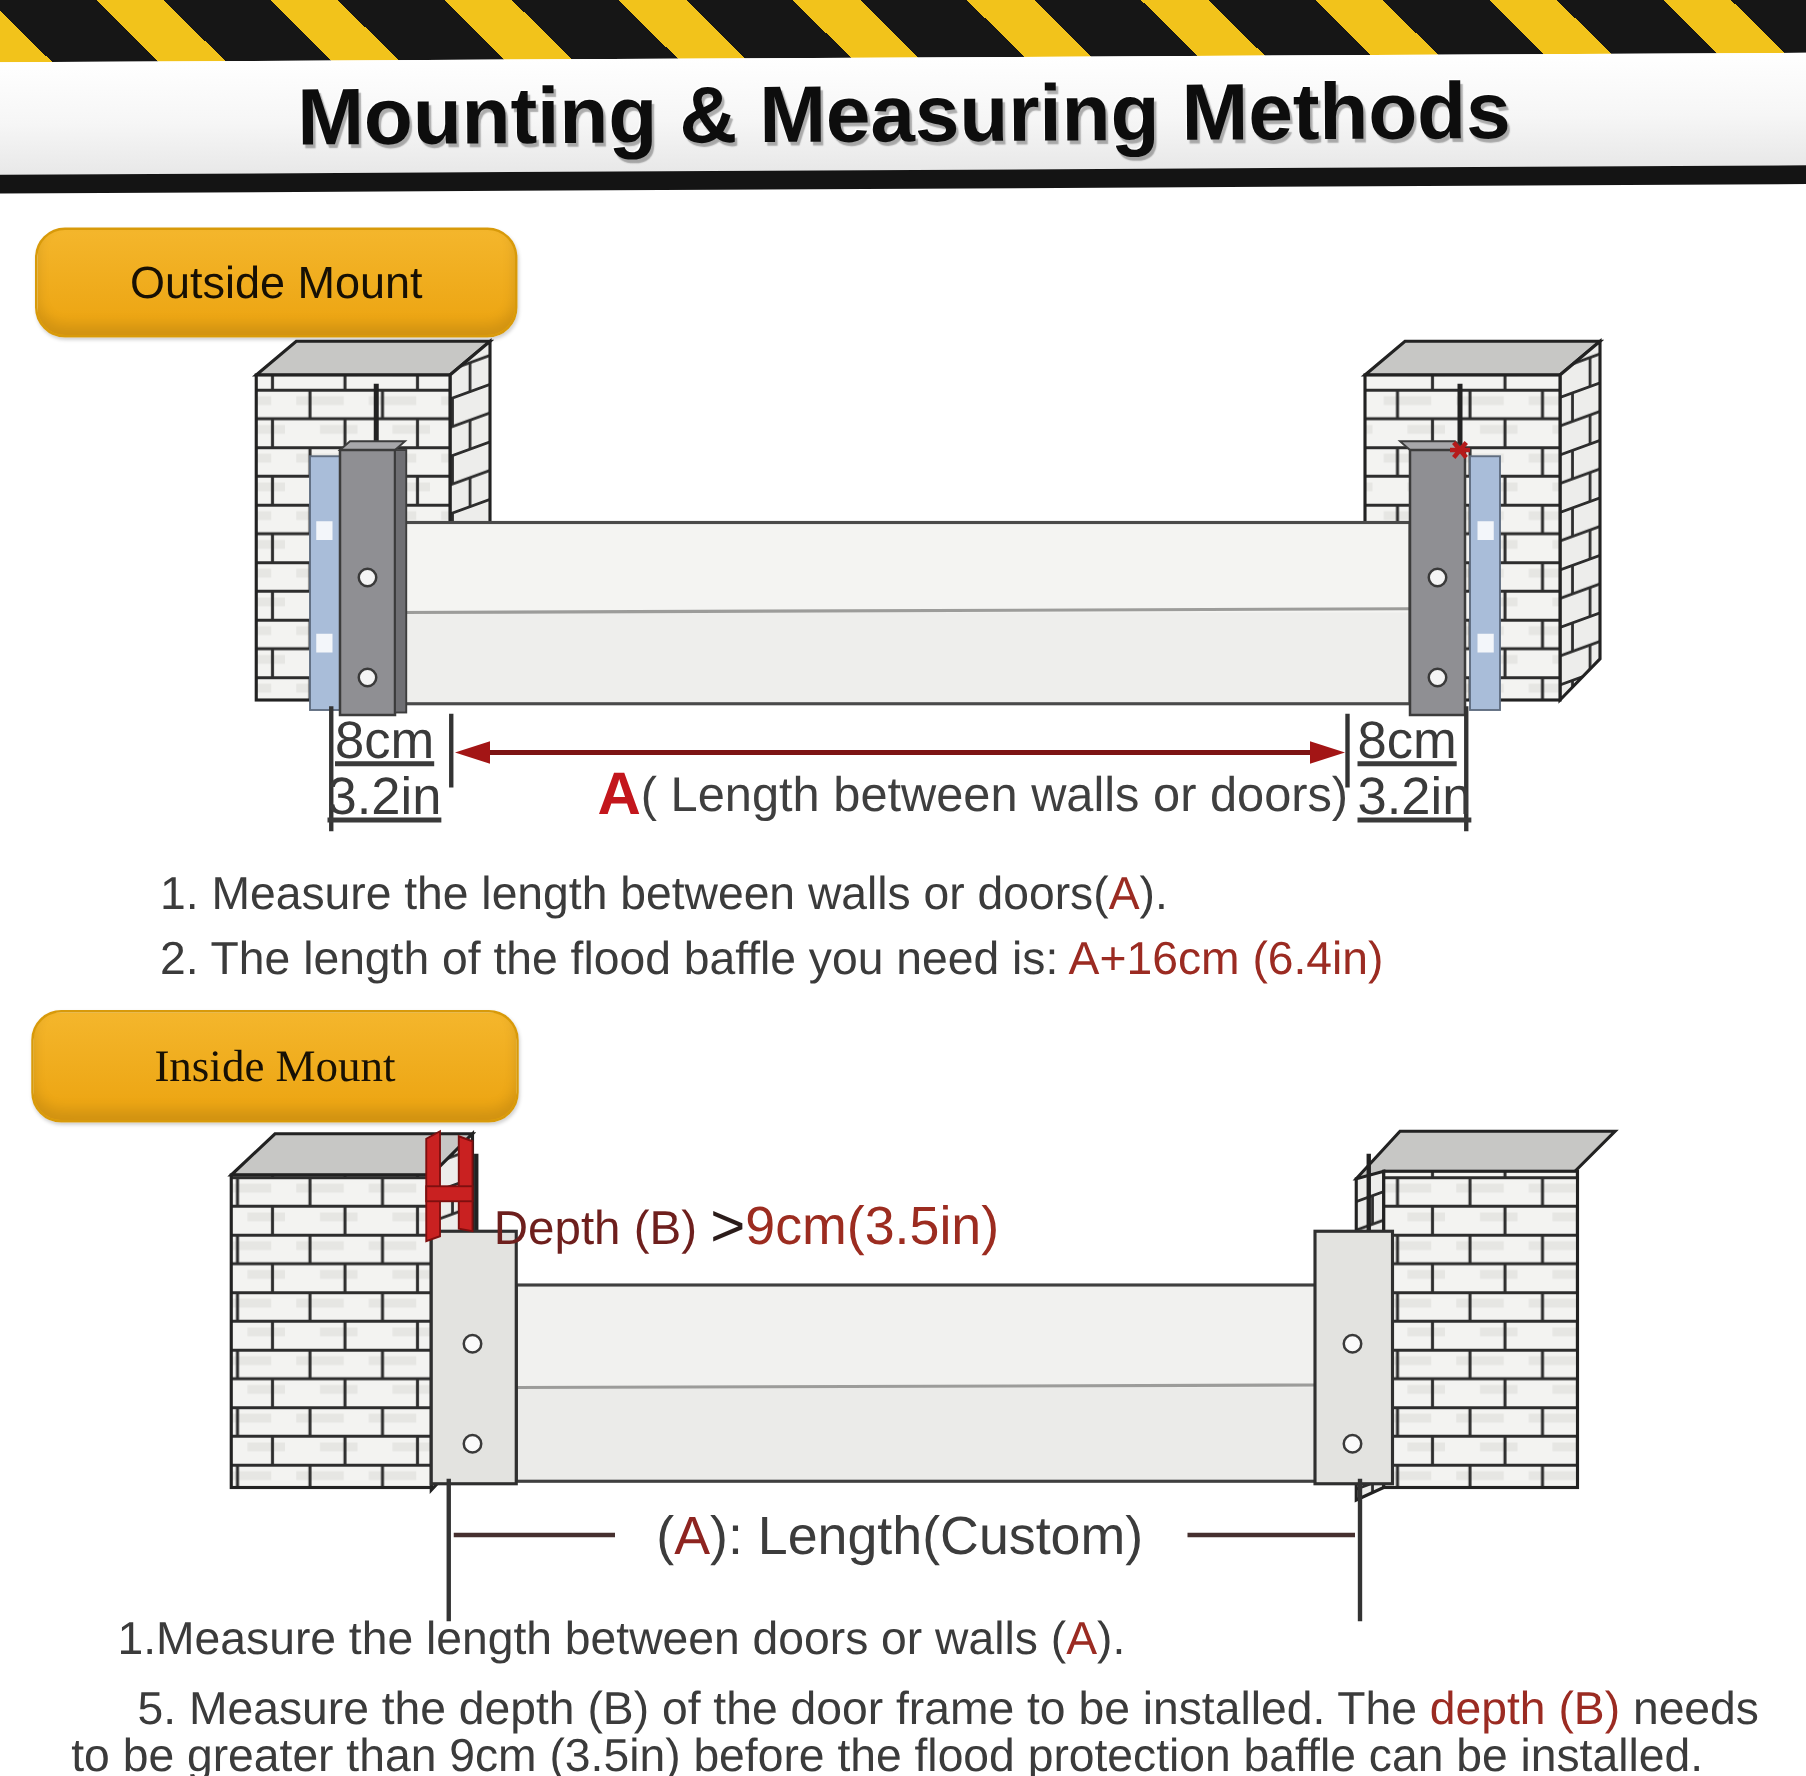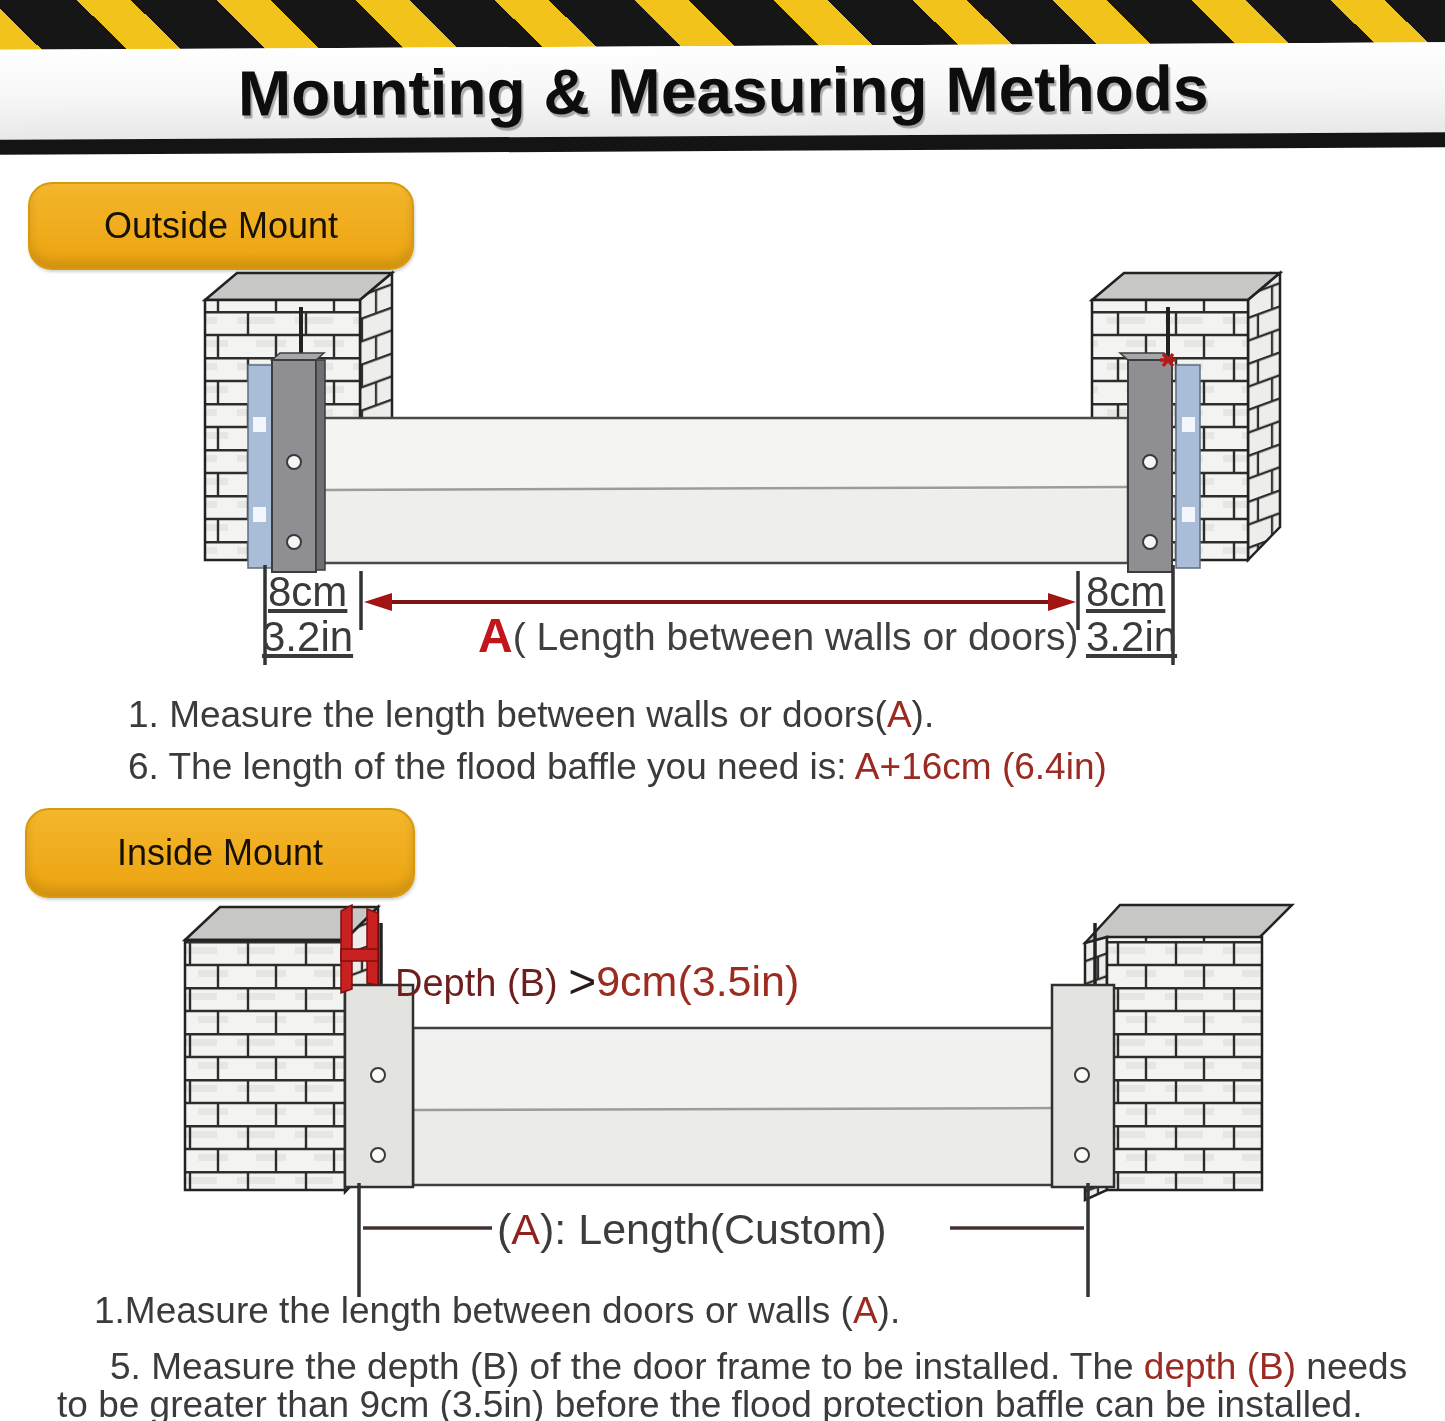--- a/index.html
+++ b/index.html
@@ -21,21 +21,21 @@
   .blackbar{height:15px;background:#141414;width:100%;}
   
   .section-label{
     position:absolute;display:flex;align-items:center;justify-content:center;
     background:linear-gradient(180deg,#f4b62c 0%,#eda614 85%);
     border:2px solid #d89a0a;border-radius:24px;
     font-size:36px;color:#171004;
     box-shadow:inset 0 -8px 10px rgba(0,0,0,0.12), 1px 2px 3px rgba(0,0,0,0.18);
   }
   #label-outside{left:28px;top:182px;width:382px;height:84px;}
-  #label-inside{left:25px;top:808px;width:386px;height:86px;}
+  #label-inside{left:25px;top:808px;width:386px;height:86px;font-family:Liberation Serif, serif;}
   
   .fig{position:absolute;left:0;width:1445px;}
   
   .t{position:absolute;white-space:nowrap;}
   .dim{font-size:42px;color:#3a3a3a;text-decoration:underline;}
   .arrow-label{font-size:39px;color:#3f3f3f;}
   .red-a{font-size:48px;font-weight:bold;color:#c3161c;position:relative;top:2px;}
   .instr{font-size:37px;color:#3b3b3b;}
   .maroon{color:#9b2b22;}
   .depth-label .d1{font-size:38px;color:#6e1f1d;}
@@ -138,21 +138,21 @@
   </g>
 </svg>
 
 <div class="t dim" style="left:268px;top:568px">8cm</div>
 <div class="t dim" style="left:262px;top:613px">3.2in</div>
 <div class="t dim" style="left:1086px;top:568px">8cm</div>
 <div class="t dim" style="left:1086px;top:613px">3.2in</div>
 <div class="t arrow-label" style="left:478px;top:606px"><span class="red-a">A</span><span>( Length between walls or doors)</span></div>
 
 <div class="t instr" style="left:128px;top:694px"><span>1. Measure the length between walls or doors(</span><span class="maroon">A</span><span>).</span></div>
-<div class="t instr" style="left:128px;top:746px"><span>6. The length of the flood baffle you need is: </span><span class="maroon">A+16cm (6.4in)</span></div>
+<div class="t instr" style="left:128px;top:746px"><span>2. The length of the flood baffle you need is: </span><span class="maroon">A+16cm (6.4in)</span></div>
 
 <svg class="fig" style="top:895px;height:405px" viewBox="0 0 1445 405">
 
   <g>
     <polygon points="185,45 220,12 378,12 345,45" fill="#c7c7c5" stroke="#222" stroke-width="2.5"></polygon>
     <polygon points="345,45 378,12 378,262 345,297" fill="url(#bks)" stroke="#222" stroke-width="2.5"></polygon>
     <rect x="185" y="45" width="160" height="250" fill="url(#bk)" stroke="#222" stroke-width="2.5"></rect>
   </g>
 
   <g>
@@ -190,17 +190,17 @@
 
   <g>
     <line x1="359" y1="288" x2="359" y2="402" stroke="#333" stroke-width="3.5"></line>
     <line x1="1088" y1="288" x2="1088" y2="402" stroke="#333" stroke-width="3.5"></line>
     <line x1="363" y1="333" x2="492" y2="333" stroke="#46302f" stroke-width="3.5"></line>
     <line x1="950" y1="333" x2="1084" y2="333" stroke="#46302f" stroke-width="3.5"></line>
   </g>
 </svg>
 
 <div class="t depth-label" style="left:395px;top:952px"><span class="d1">Depth (B) </span><span class="gt">&gt;</span><span class="d2">9cm(3.5in)</span></div>
-<div class="t len-label" style="left:497px;top:1205px"><span>(</span><span class="maroon">A</span><span>): Length(Custom)</span></div>
+<div class="t len-label" style="left:525px;top:1205px"><span>(</span><span class="maroon">A</span><span>): Length(Custom)</span></div>
 
 <div class="t instr" style="left:94px;top:1290px"><span>1.Measure the length between doors or walls (</span><span class="maroon">A</span><span>).</span></div>
 <div class="t instr" style="left:110px;top:1346px"><span>5. Measure the depth (B) of the door frame to be installed. The </span><span class="maroon">depth (B)</span><span> needs</span></div>
 <div class="t instr" style="left:57px;top:1384px">to be greater than 9cm (3.5in) before the flood protection baffle can be installed.</div>
 
 </body></html>

